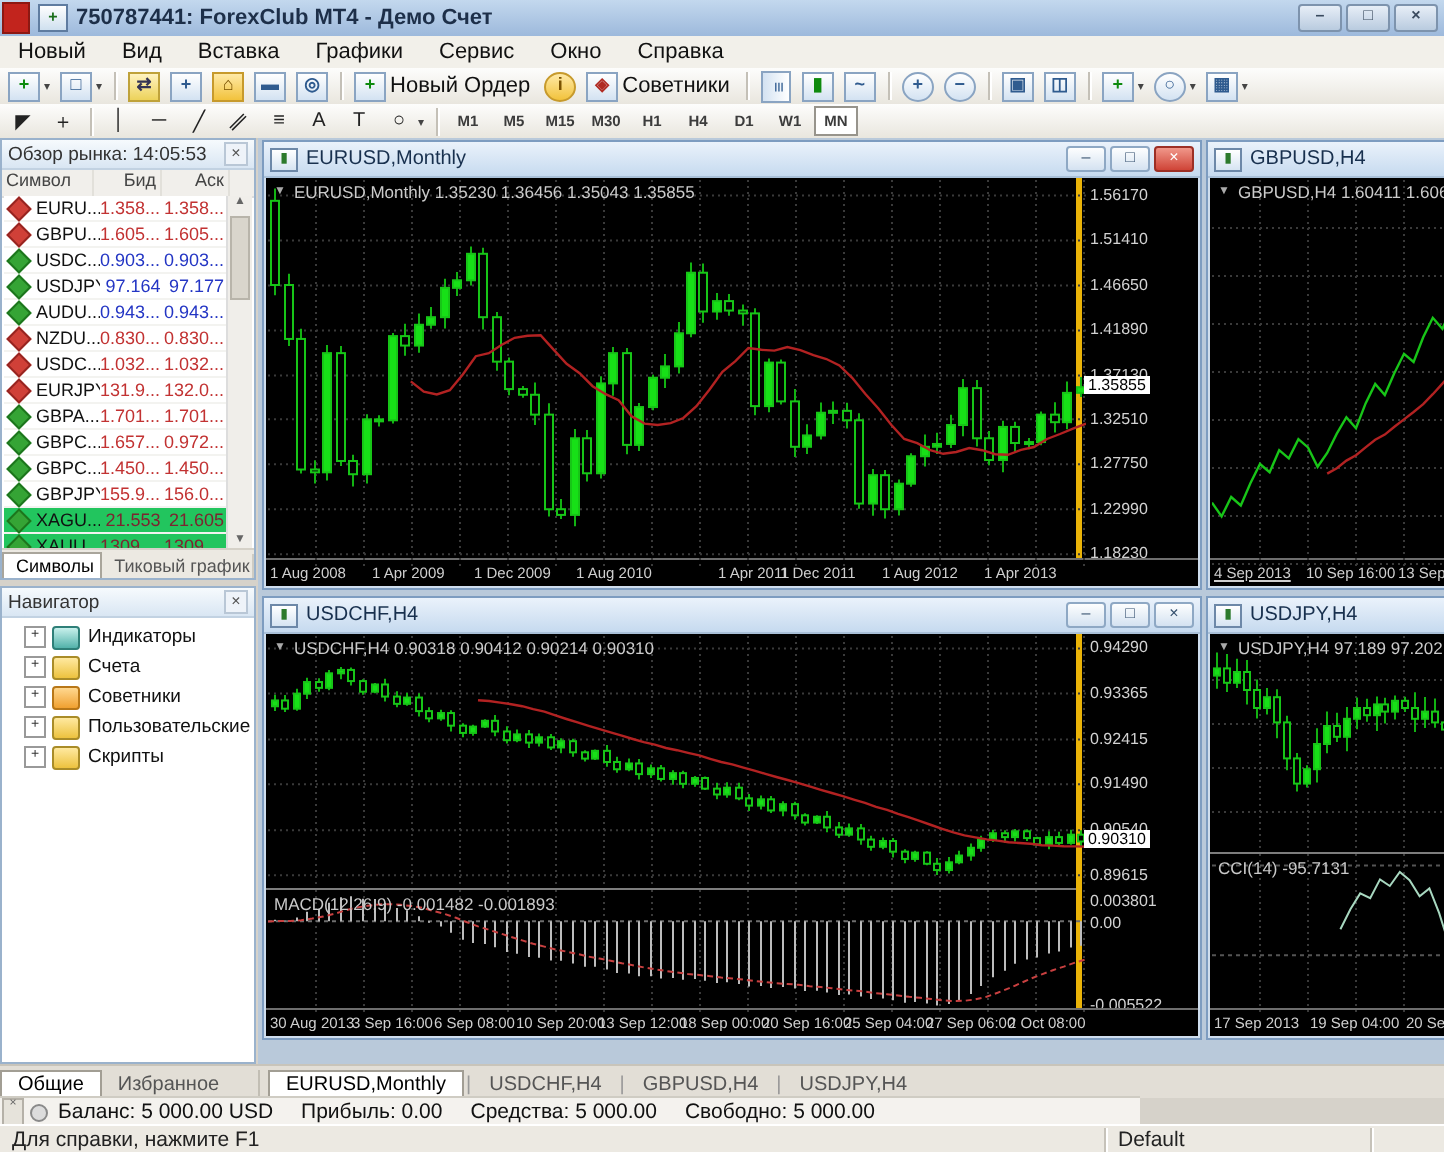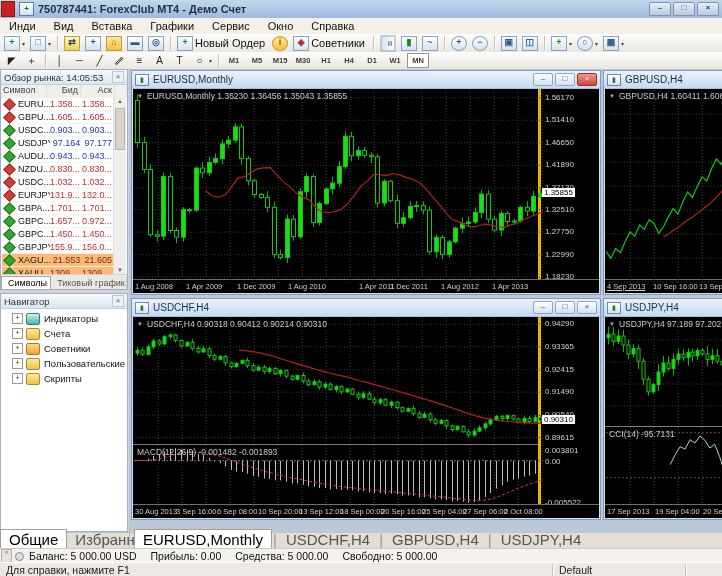--- a/index.html
+++ b/index.html
@@ -48,21 +48,21 @@
     display:flex;align-items:center;padding:0 3px;font-size:9.5px;color:#333}
   .phead .px{margin-left:auto;font-size:8px;color:#555;width:10px;text-align:center;border:1px solid #b9c7d6;background:#eef3f9;line-height:9px;height:10px}
   #marketwatch{top:69px;height:221px}
   .mwcols{display:flex;height:13px;background:#f1efeb;border-bottom:1px solid #ddd;font-size:9px;color:#444}
   .mwcols div{padding:0 2px;border-right:1px solid #e2e0da;box-sizing:border-box}
   .mwc-sym{width:46px}.mwc-bid{width:34px;text-align:right}.mwc-ask{width:34px;text-align:right}
   #mw-rows{position:absolute;left:1px;right:13px;top:28px;bottom:15px;overflow:hidden;background:#fff}
   .mwrow{display:flex;align-items:center;height:12px;font-size:9px;border-bottom:1px solid #f3f3f0}
   .mwrow .sy{width:36px;color:#111;overflow:hidden;white-space:nowrap}
   .mwrow .bd,.mwrow .ak{width:33px;text-align:right;padding-right:2px;white-space:nowrap}
-  .mwrow.pink{background:#fdba74}
+  .mwrow.pink{background:#22c55e}
   .c-red{color:#c23232}.c-blue{color:#2436c4}.c-dark{color:#7c2430}
   .dia{width:7px;height:7px;transform:rotate(45deg);margin:0 4px 0 3px;flex:none}
   .dia.up{background:#35a435;border:1px solid #1c751c}
   .dia.down{background:#d04038;border:1px solid #962420}
   .mwscroll{position:absolute;right:1px;top:28px;bottom:15px;width:12px;background:#f0eeea;border-left:1px solid #ddd;font-size:6px;color:#666;text-align:center}
   .mwthumb{position:absolute;left:1px;right:1px;top:10px;height:40px;background:#d9d5cc;border:1px solid #b8b4aa}
   .ptabs{position:absolute;left:0;right:0;bottom:0;height:14px;background:#ece9e2;display:flex;align-items:flex-end;font-size:9px;border-top:1px solid #d5d1c8}
   .ptab{padding:1px 6px;color:#555;border-right:1px solid #cfccc3;white-space:nowrap;overflow:hidden}
   .ptab.active{background:#fff;border:1px solid #a9a59b;border-bottom:none;color:#000}
   #navigator{top:293px;height:239px}
@@ -93,27 +93,27 @@
   .yscale{position:absolute;top:0;right:0;width:58px;bottom:13px;border-left:3px solid #eab308;color:#d2d2d2;font-size:8px}
   .ytick{position:absolute;left:4px;white-space:nowrap}
   .curtag{position:absolute;left:1px;background:#fff;color:#000;padding:0 2px;font-size:8px;z-index:2}
   .xaxis{position:absolute;left:0;right:0;bottom:0;height:13px;border-top:1px solid #6e6e6e;color:#cfcfcf;font-size:7.5px;background:#000}
   .xaxis span{position:absolute;top:2px;white-space:nowrap}
   .pdiv{position:absolute;left:0;right:58px;height:1px;background:#7d7d7d}
   .pdiv.full{right:0}
   .sublabel{position:absolute;left:4px;color:#c9c9c9;font-size:8.5px;z-index:3;white-space:nowrap}
 
   
-  #tabrow{position:absolute;left:0;top:532px;width:722px;height:16px;background:#e2ded6;border-top:1px solid #c8c4ba;display:flex;align-items:flex-end;font-size:15px}
+  #tabrow{position:absolute;left:0;top:532px;width:722px;height:16px;background:#e2ded6;border-top:1px solid #c8c4ba;display:flex;align-items:flex-end;font-size:10px}
   .btab{padding:1px 8px;color:#555;white-space:nowrap}
   .btab.active{background:#fff;border:1px solid #a29e94;border-bottom:none;color:#000}
   .tabdiv{color:#999;padding:1px 1px}
   #navtabs{display:flex;width:129px;align-items:flex-end}
   #charttabs{display:flex;align-items:flex-end;border-left:1px solid #c2beb4;padding-left:4px}
-  #terminalbar{position:absolute;left:0;top:548px;width:722px;height:14px;background:#f4f2ee;
+  #terminalbar{position:absolute;left:0;top:548px;width:570px;height:14px;background:#f4f2ee;
     border-top:1px solid #cfccc3;display:flex;align-items:center;font-size:10.5px;color:#111}
   .tgrip{width:9px;height:12px;border:1px solid #b5b1a8;background:#e6e3db;font-size:6px;line-height:5px;text-align:center;color:#666;margin:0 3px 0 1px}
   .tbullet{width:7px;height:7px;border:1px solid #8a8a8a;border-radius:50%;background:#dcdcdc;margin-right:5px}
   #term-items span{margin-right:14px;white-space:nowrap}
   #statusbar{position:absolute;left:0;top:562px;width:722px;height:14px;background:#ece9e2;
     border-top:1px solid #fff;display:flex;align-items:center;font-size:10.5px;color:#222}
   .scell{height:12px;display:flex;align-items:center;padding:0 6px;border-right:1px solid #c6c2b9;box-shadow:1px 0 0 #fff}
   .scell.help{width:540px}
   .scell.prof{width:120px}
 </style>
@@ -127,21 +127,21 @@
     <div class="appicon">+</div>
     <span>750787441: ForexClub MT4 - Демо Счет</span>
     <div class="winbtns">
       <div class="wbtn">–</div>
       <div class="wbtn">□</div>
       <div class="wbtn">×</div>
     </div>
   </div>
 
   <div class="menubar" id="menubar">
-      <span class="menu-item">Инди</span>
+      <span class="menu-item">Новый</span>
       <span class="menu-item">Вид</span>
       <span class="menu-item">Вставка</span>
       <span class="menu-item">Графики</span>
       <span class="menu-item">Сервис</span>
       <span class="menu-item">Окно</span>
       <span class="menu-item">Справка</span>
     </div>
 
   <div class="toolbar tb1">
     <div class="tbtn">

